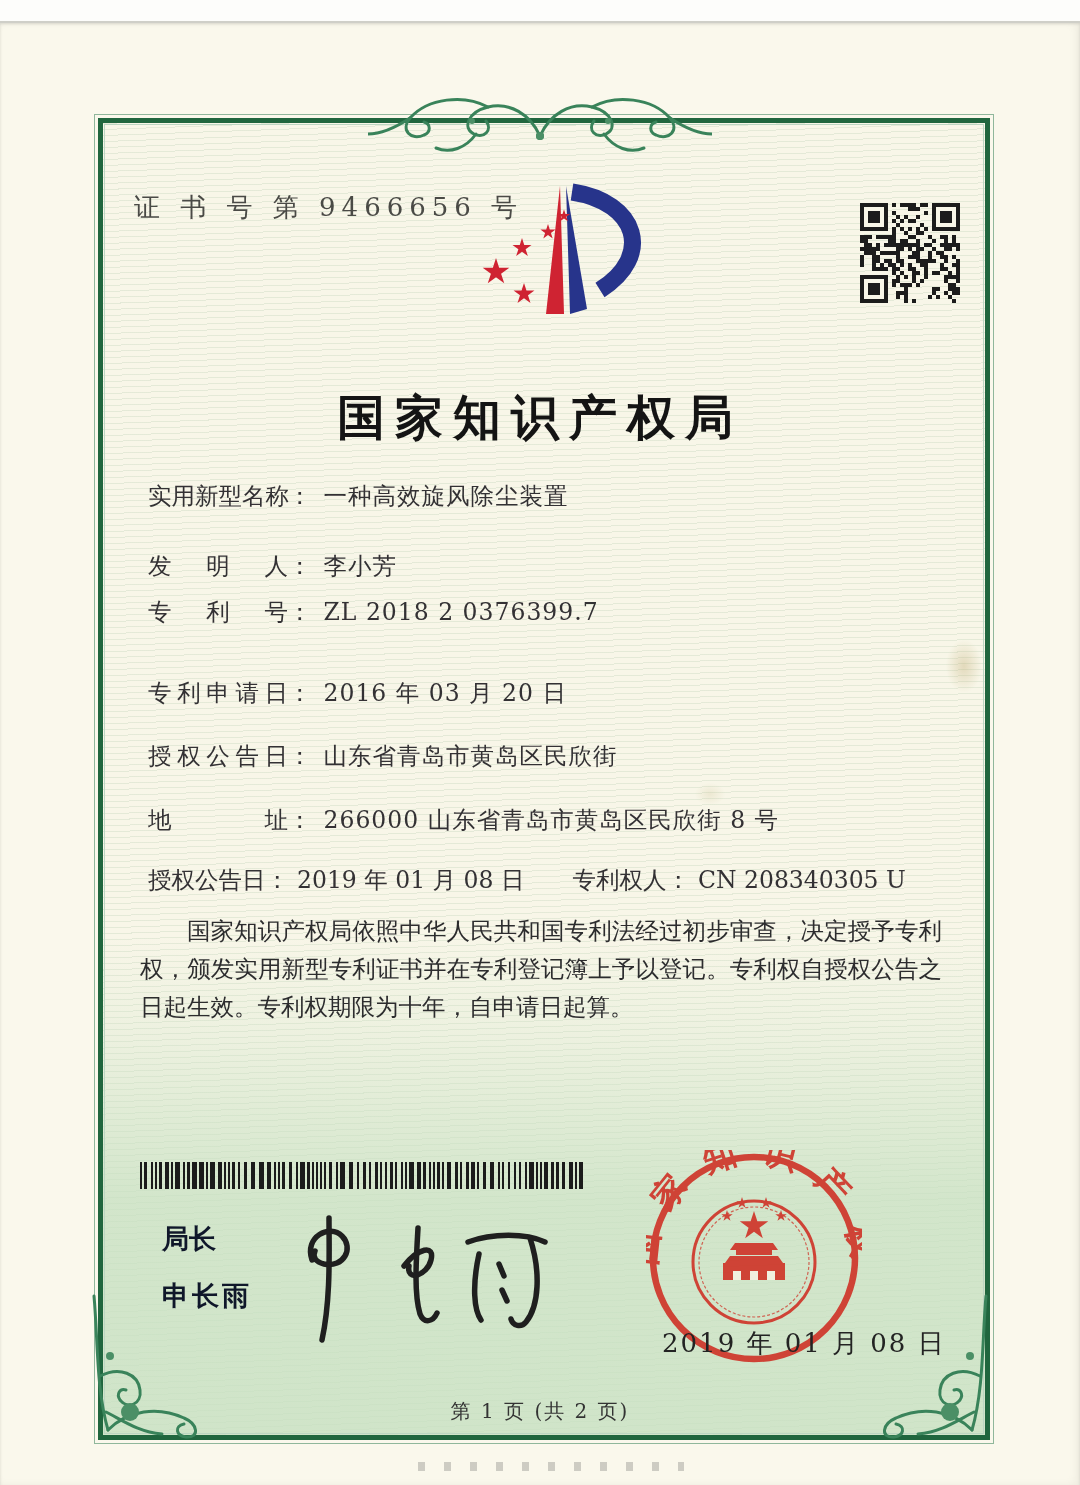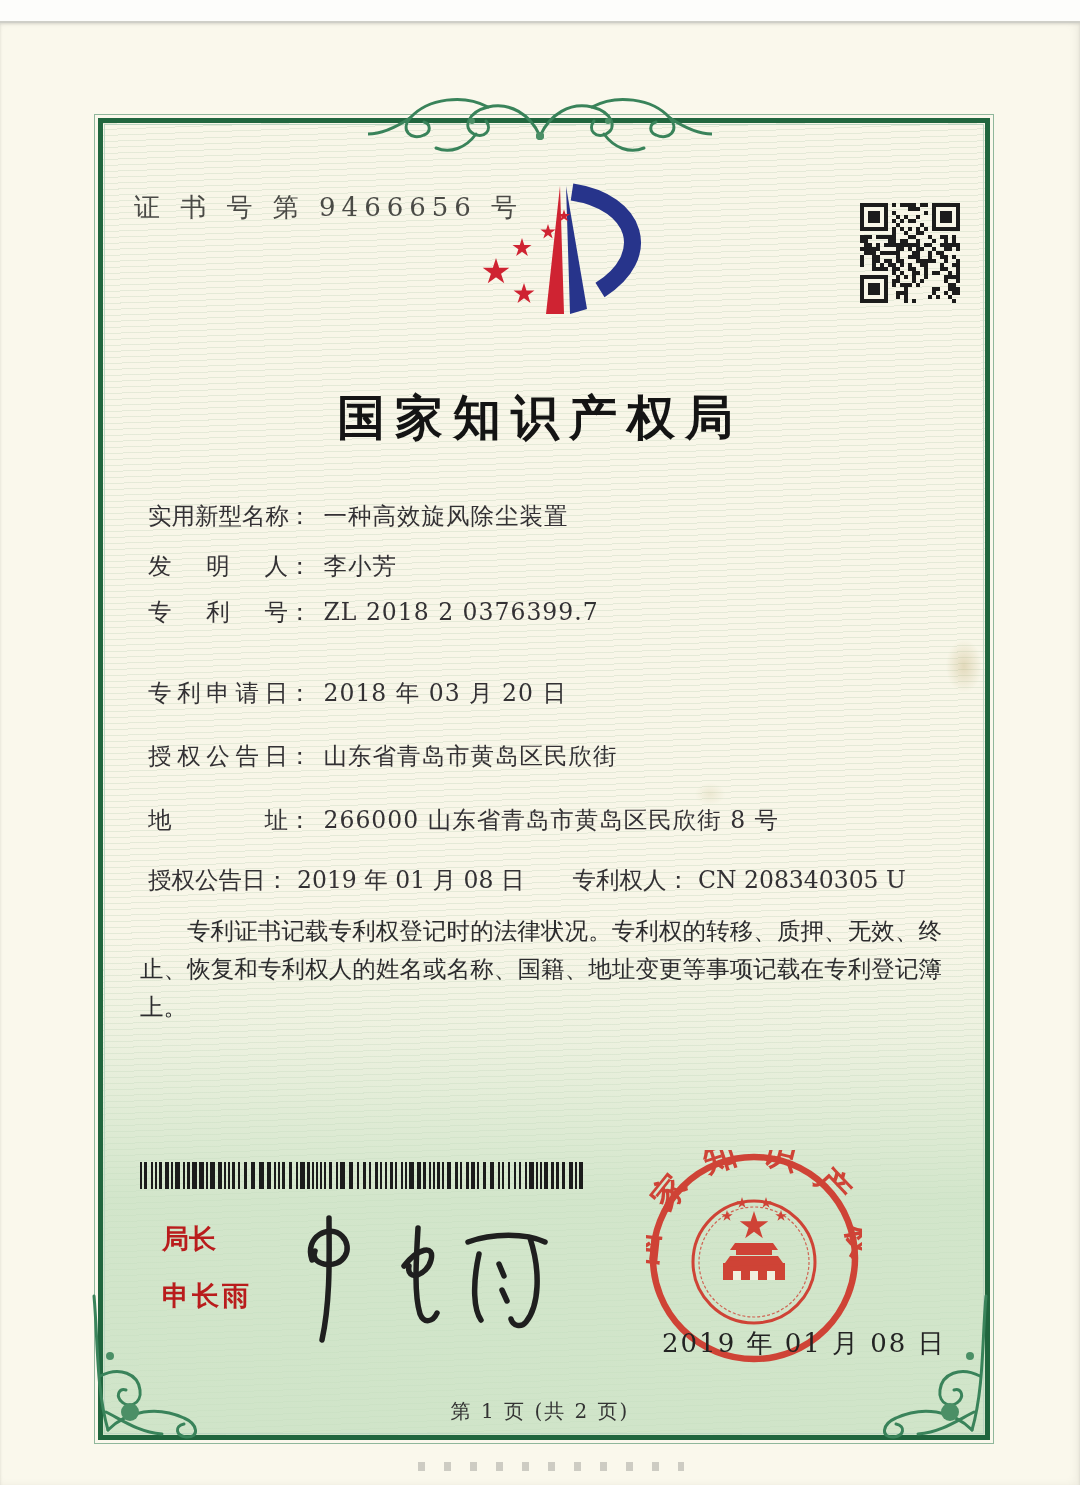--- a/index.html
+++ b/index.html
@@ -43,39 +43,39 @@
 
   .qr{position:absolute;left:860px;top:203px;width:100px;height:100px;}
 
   .title{
     position:absolute;left:0;right:0;top:354px;text-align:center;
     font-size:48px;font-weight:700;color:#141414;letter-spacing:10px;
   }
 
   .fields{position:absolute;left:148px;top:0;width:800px;font-size:23.5px;color:#333134;}
   .frow{position:absolute;left:0;white-space:nowrap;}
-  .r0{top:500px}.r1{top:550px}.r2{top:596px}.r3{top:677px}.r4{top:740px}.r5{top:804px}
+  .r0{top:480px}.r1{top:550px}.r2{top:596px}.r3{top:677px}.r4{top:740px}.r5{top:804px}
   .flabel{display:inline-block;width:140px;text-align:justify;text-align-last:justify;}
   .fcolon{display:inline-block;margin-right:12px;}
   .fvalue{letter-spacing:1px;}
 
   .grant-row{position:absolute;left:148px;top:864px;font-size:23.5px;color:#333134;white-space:nowrap;}
   .grant-a{display:inline-block;width:417px;}
   .gcolon{margin-right:8px;}
 
   .paras{
     position:absolute;left:140px;top:912px;width:802px;
     font-size:23.5px;line-height:38px;color:#2c2c2e;text-align:justify;
   }
   .paras p{margin:0;text-indent:2em;}
 
   .barcode{position:absolute;left:140px;top:1162px;width:452px;height:27px;white-space:nowrap;overflow:hidden;}
   .barcode i{display:inline-block;height:100%;background:#1b1b1b;vertical-align:top;}
 
-  .signer{position:absolute;left:162px;top:1224px;font-family:"DejaVu Sans","Liberation Sans",sans-serif;font-weight:700;color:#b91c1c;}
+  .signer{position:absolute;left:162px;top:1224px;font-family:"DejaVu Sans","Liberation Sans",sans-serif;font-weight:700;color:#0f172a;}
   .signer .t{font-size:27px;line-height:30px;margin-bottom:27px;}
   .signer .n{font-size:27px;line-height:30px;letter-spacing:3px;}
 
   .signature{position:absolute;left:268px;top:1202px;width:310px;height:150px;}
   .signature path{stroke:#1f1f1f;stroke-width:5.5;fill:none;stroke-linecap:round;stroke-linejoin:round;}
 
   .seal{position:absolute;left:646px;top:1150px;width:216px;height:216px;opacity:.93;z-index:2;}
   .seal-date{position:absolute;left:662px;top:1326px;font-size:26px;color:#232323;letter-spacing:2px;z-index:3;}
 
   .footer{position:absolute;left:0;right:0;top:1398px;text-align:center;font-size:20px;color:#333;letter-spacing:2px;}
@@ -355,32 +355,32 @@
     <rect x="52" y="96" width="4" height="4" fill="#1c1c1c"></rect>
     <rect x="92" y="96" width="4" height="4" fill="#1c1c1c"></rect>
   </svg>
 
 <h1 class="title">国家知识产权局</h1>
 
 <div class="fields">
   <div class="frow r0"><span class="flabel">实用新型名称</span><span class="fcolon">：</span><span class="fvalue">一种高效旋风除尘装置</span></div>
   <div class="frow r1"><span class="flabel">发明人</span><span class="fcolon">：</span><span class="fvalue">李小芳</span></div>
   <div class="frow r2"><span class="flabel">专利号</span><span class="fcolon">：</span><span class="fvalue">ZL 2018 2 0376399.7</span></div>
-  <div class="frow r3"><span class="flabel">专利申请日</span><span class="fcolon">：</span><span class="fvalue">2018 年 03 月 20 日</span></div>
+  <div class="frow r3"><span class="flabel">专利申请日</span><span class="fcolon">：</span><span class="fvalue">2016 年 03 月 20 日</span></div>
   <div class="frow r4"><span class="flabel">授权公告日</span><span class="fcolon">：</span><span class="fvalue">山东省青岛市黄岛区民欣街</span></div>
   <div class="frow r5"><span class="flabel">地址</span><span class="fcolon">：</span><span class="fvalue">266000 山东省青岛市黄岛区民欣街 8 号</span></div>
 </div>
 
 <div class="grant-row">
   <span class="grant-a"><span>授权公告日</span><span class="gcolon">：</span><span>2019 年 01 月 08 日</span></span>
   <span class="grant-b"><span>专利权人</span><span class="gcolon">：</span><span>CN 208340305 U</span></span>
 </div>
 
 <div class="paras">
-  <p>专利证书记载专利权登记时的法律状况。专利权的转移、质押、无效、终止、恢复和专利权人的姓名或名称、国籍、地址变更等事项记载在专利登记簿上。</p>
+  <p>国家知识产权局依照中华人民共和国专利法经过初步审查，决定授予专利权，颁发实用新型专利证书并在专利登记簿上予以登记。专利权自授权公告之日起生效。专利权期限为十年，自申请日起算。</p>
 </div>
 
 <div class="barcode"><i style="width:2px;margin-right:2px"></i><i style="width:3px;margin-right:4px"></i><i style="width:2px;margin-right:2px"></i><i style="width:2px;margin-right:2px"></i><i style="width:3px;margin-right:3px"></i><i style="width:4px;margin-right:2px"></i><i style="width:2px;margin-right:2px"></i><i style="width:5px;margin-right:3px"></i><i style="width:2px;margin-right:2px"></i><i style="width:3px;margin-right:2px"></i><i style="width:5px;margin-right:2px"></i><i style="width:5px;margin-right:2px"></i><i style="width:2px;margin-right:2px"></i><i style="width:5px;margin-right:3px"></i><i style="width:4px;margin-right:2px"></i><i style="width:2px;margin-right:2px"></i><i style="width:2px;margin-right:2px"></i><i style="width:3px;margin-right:3px"></i><i style="width:2px;margin-right:4px"></i><i style="width:3px;margin-right:4px"></i><i style="width:4px;margin-right:4px"></i><i style="width:5px;margin-right:3px"></i><i style="width:4px;margin-right:3px"></i><i style="width:2px;margin-right:2px"></i><i style="width:2px;margin-right:2px"></i><i style="width:3px;margin-right:4px"></i><i style="width:3px;margin-right:4px"></i><i style="width:2px;margin-right:2px"></i><i style="width:5px;margin-right:2px"></i><i style="width:3px;margin-right:2px"></i><i style="width:2px;margin-right:2px"></i><i style="width:2px;margin-right:2px"></i><i style="width:2px;margin-right:2px"></i><i style="width:2px;margin-right:3px"></i><i style="width:3px;margin-right:4px"></i><i style="width:2px;margin-right:2px"></i><i style="width:5px;margin-right:4px"></i><i style="width:4px;margin-right:4px"></i><i style="width:2px;margin-right:4px"></i><i style="width:3px;margin-right:3px"></i><i style="width:2px;margin-right:4px"></i><i style="width:3px;margin-right:2px"></i><i style="width:2px;margin-right:3px"></i><i style="width:2px;margin-right:3px"></i><i style="width:3px;margin-right:2px"></i><i style="width:2px;margin-right:4px"></i><i style="width:2px;margin-right:2px"></i><i style="width:2px;margin-right:2px"></i><i style="width:5px;margin-right:3px"></i><i style="width:4px;margin-right:2px"></i><i style="width:3px;margin-right:3px"></i><i style="width:2px;margin-right:2px"></i><i style="width:2px;margin-right:2px"></i><i style="width:3px;margin-right:2px"></i><i style="width:2px;margin-right:3px"></i><i style="width:4px;margin-right:4px"></i><i style="width:3px;margin-right:2px"></i><i style="width:2px;margin-right:4px"></i><i style="width:3px;margin-right:2px"></i><i style="width:4px;margin-right:2px"></i><i style="width:2px;margin-right:4px"></i><i style="width:3px;margin-right:4px"></i><i style="width:4px;margin-right:4px"></i><i style="width:2px;margin-right:2px"></i><i style="width:2px;margin-right:4px"></i><i style="width:2px;margin-right:4px"></i><i style="width:2px;margin-right:3px"></i><i style="width:2px;margin-right:4px"></i><i style="width:2px;margin-right:2px"></i><i style="width:5px;margin-right:2px"></i><i style="width:2px;margin-right:2px"></i><i style="width:2px;margin-right:2px"></i><i style="width:4px;margin-right:3px"></i><i style="width:3px;margin-right:2px"></i><i style="width:3px;margin-right:3px"></i><i style="width:3px;margin-right:4px"></i><i style="width:4px;margin-right:2px"></i><i style="width:2px;margin-right:2px"></i><i style="width:4px;margin-right:3px"></i></div>
 
 <div class="signer">
   <div class="t">局长</div>
   <div class="n">申长雨</div>
 </div>
 
 <svg class="signature" viewBox="0 0 310 150">

